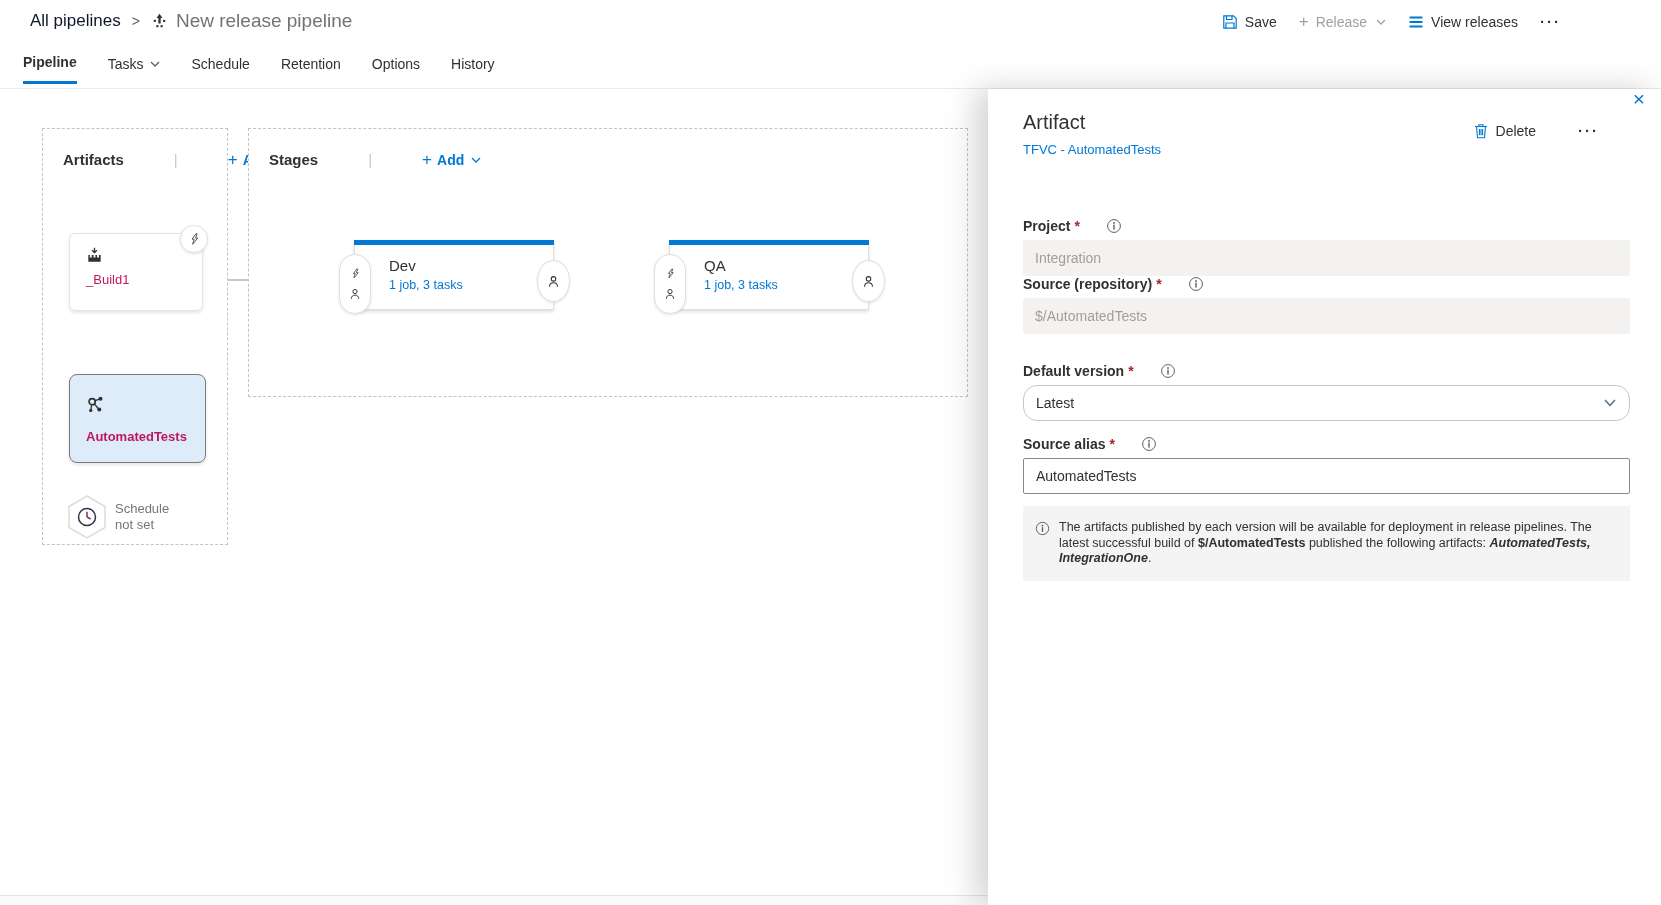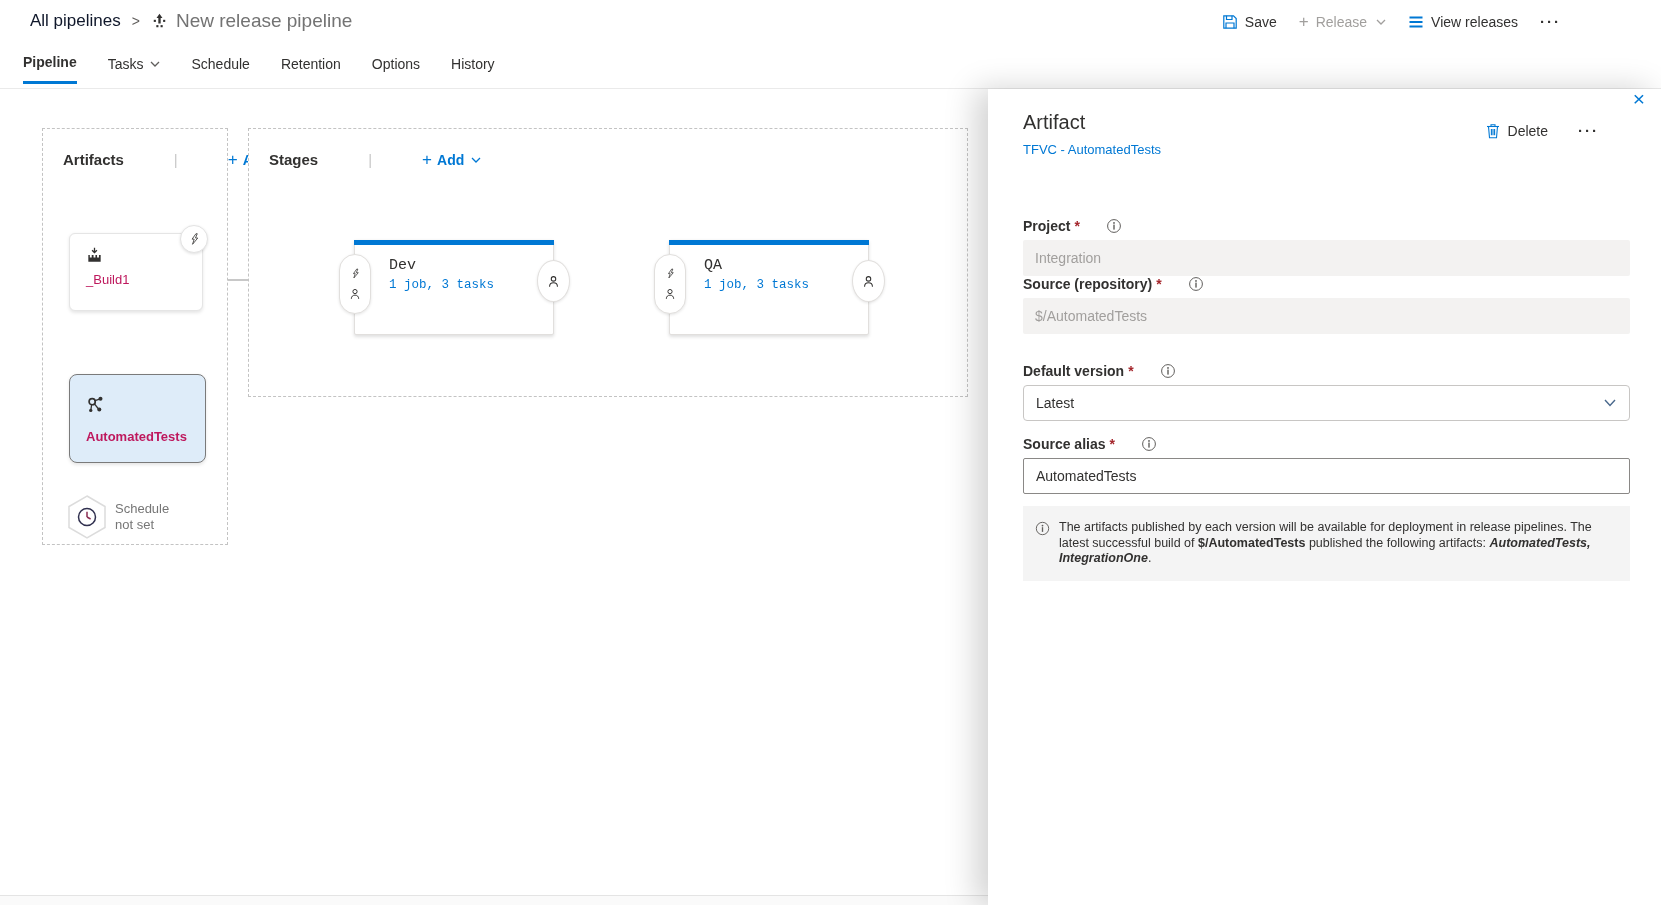--- a/index.html
+++ b/index.html
@@ -46,22 +46,22 @@
   .art-card .a-icon { position:absolute; left:16px; top:13px; }
   .card-auto .a-icon { top:20px; }
   .a-label { position:absolute; left:16px; top:38px; font-size:13px; color:#be185d; }
   .card-auto .a-label { top:54px; font-weight:700; }
   .cd-badge { position:absolute; right:-6px; top:-9px; width:28px; height:28px; border-radius:50%;
     background:#fff; border:1px solid #e3e3e3; box-shadow:0 1px 3px rgba(0,0,0,.12);
     display:flex; align-items:center; justify-content:center; cursor:pointer; }
   .schedule { position:absolute; left:22px; top:364px; display:flex; align-items:center; gap:6px; cursor:pointer; }
   .sch-text { font-size:13px; color:#767676; line-height:16px; }
 
-  .stage-card { position:absolute; width:200px; height:95px; background:#fff; border:1px solid #e1dfdd;
-    border-radius:2px; box-shadow:0 1.6px 3.6px rgba(0,0,0,.13); cursor:pointer;font-family:Liberation Mono, monospace; }
+  .stage-card { position:absolute; width:200px; height:70px; background:#fff; border:1px solid #e1dfdd;
+    border-radius:2px; box-shadow:0 1.6px 3.6px rgba(0,0,0,.13); cursor:pointer; }
   .stage-dev { left:105px; top:111px; }
   .stage-qa { left:420px; top:111px; }
   .stage-bar { position:absolute; left:-1px; top:-1px; width:calc(100% + 2px); height:5px; background:#0078d4; }
   .stage-body { position:absolute; left:34px; top:16px; }
   .stage-name { font-size:15px; color:#323130; }
   .stage-meta { font-size:12.5px; color:#0078d4; margin-top:4px; cursor:pointer; }
   .stage-pill { position:absolute; left:-16px; top:13px; width:32px; height:60px; background:#fff;
     border:1px solid #e1dfdd; border-radius:16px; box-shadow:0 1px 3px rgba(0,0,0,.1);
     display:flex; flex-direction:column; align-items:center; justify-content:center; gap:7px; cursor:pointer; }
   .stage-approval { position:absolute; right:-17px; top:19px; width:33px; height:42px; background:#fff;
@@ -72,31 +72,31 @@
   .conn-2 { left:570px; top:190px; width:82px; }
 
   
   .right-panel { position:absolute; left:988px; top:89px; width:673px; height:816px; background:#fff;
     box-shadow:-12px 0 30px rgba(0,0,0,.18); z-index:5; }
   .rp-close { position:absolute; right:16px; top:-2px; font-size:21px; color:#0078d4; font-weight:400;
     cursor:pointer; line-height:24px; }
   .rp-head { position:absolute; left:35px; top:22px; }
   .rp-title { font-size:20px; color:#323130; }
   .rp-sub { font-size:13px; color:#0078d4; margin-top:8px; cursor:pointer; }
-  .rp-actions { position:absolute; right:62px; top:33px; display:flex; align-items:center; gap:30px; }
+  .rp-actions { position:absolute; right:62px; top:33px; display:flex; align-items:center; gap:42px; }
   .rp-delete { display:flex; align-items:center; gap:8px; font-size:14px; color:#323130; cursor:pointer; }
   .rp-more { letter-spacing:2px; font-size:15px; font-weight:700; color:#323130; cursor:pointer; }
   .rp-form { position:absolute; left:35px; top:129px; width:607px; }
   .f-label { display:flex; align-items:center; height:16px; margin-bottom:6px; font-size:14px; font-weight:700; color:#323130; }
   .f-req { color:#a4262c; margin-left:4px; }
   .f-info { margin-left:26px; display:inline-flex; cursor:pointer; }
   .f-input { width:607px; height:36px; font-size:14px; font-family:"Liberation Sans",sans-serif;
     padding:8px 12px; border-radius:2px; }
   .f-input.disabled { background:#f3f2f1; border:none; color:#a19f9d; }
-  .f-select { position:relative; width:607px; height:36px; border:1px solid #c8c6c4; border-radius:4px;
+  .f-select { position:relative; width:607px; height:36px; border:1px solid #c8c6c4; border-radius:14px;
     background:#fff; font-size:14px; color:#323130; display:flex; align-items:center; padding:0 12px; cursor:pointer; }
   .f-select .sel-chev { position:absolute; right:13px; top:13px; color:#49688c; }
   .f-text { border:1px solid #8a8886; background:#fff; color:#323130; }
   .mt52 { } .mt29 { margin-top:29px; } .mt15 { margin-top:15px; } .mt12 { margin-top:12px; }
   .info-box { width:607px; background:#f4f4f4; padding:14px 22px 14px 12px; display:flex; gap:9px; }
   .info-text { font-size:12.5px; line-height:15.5px; color:#323130; max-width:548px; }
   .seg-bold { font-weight:700; }
   .seg-bold-italic { font-weight:700; font-style:italic; }
   svg { display:block; }
 </style>

